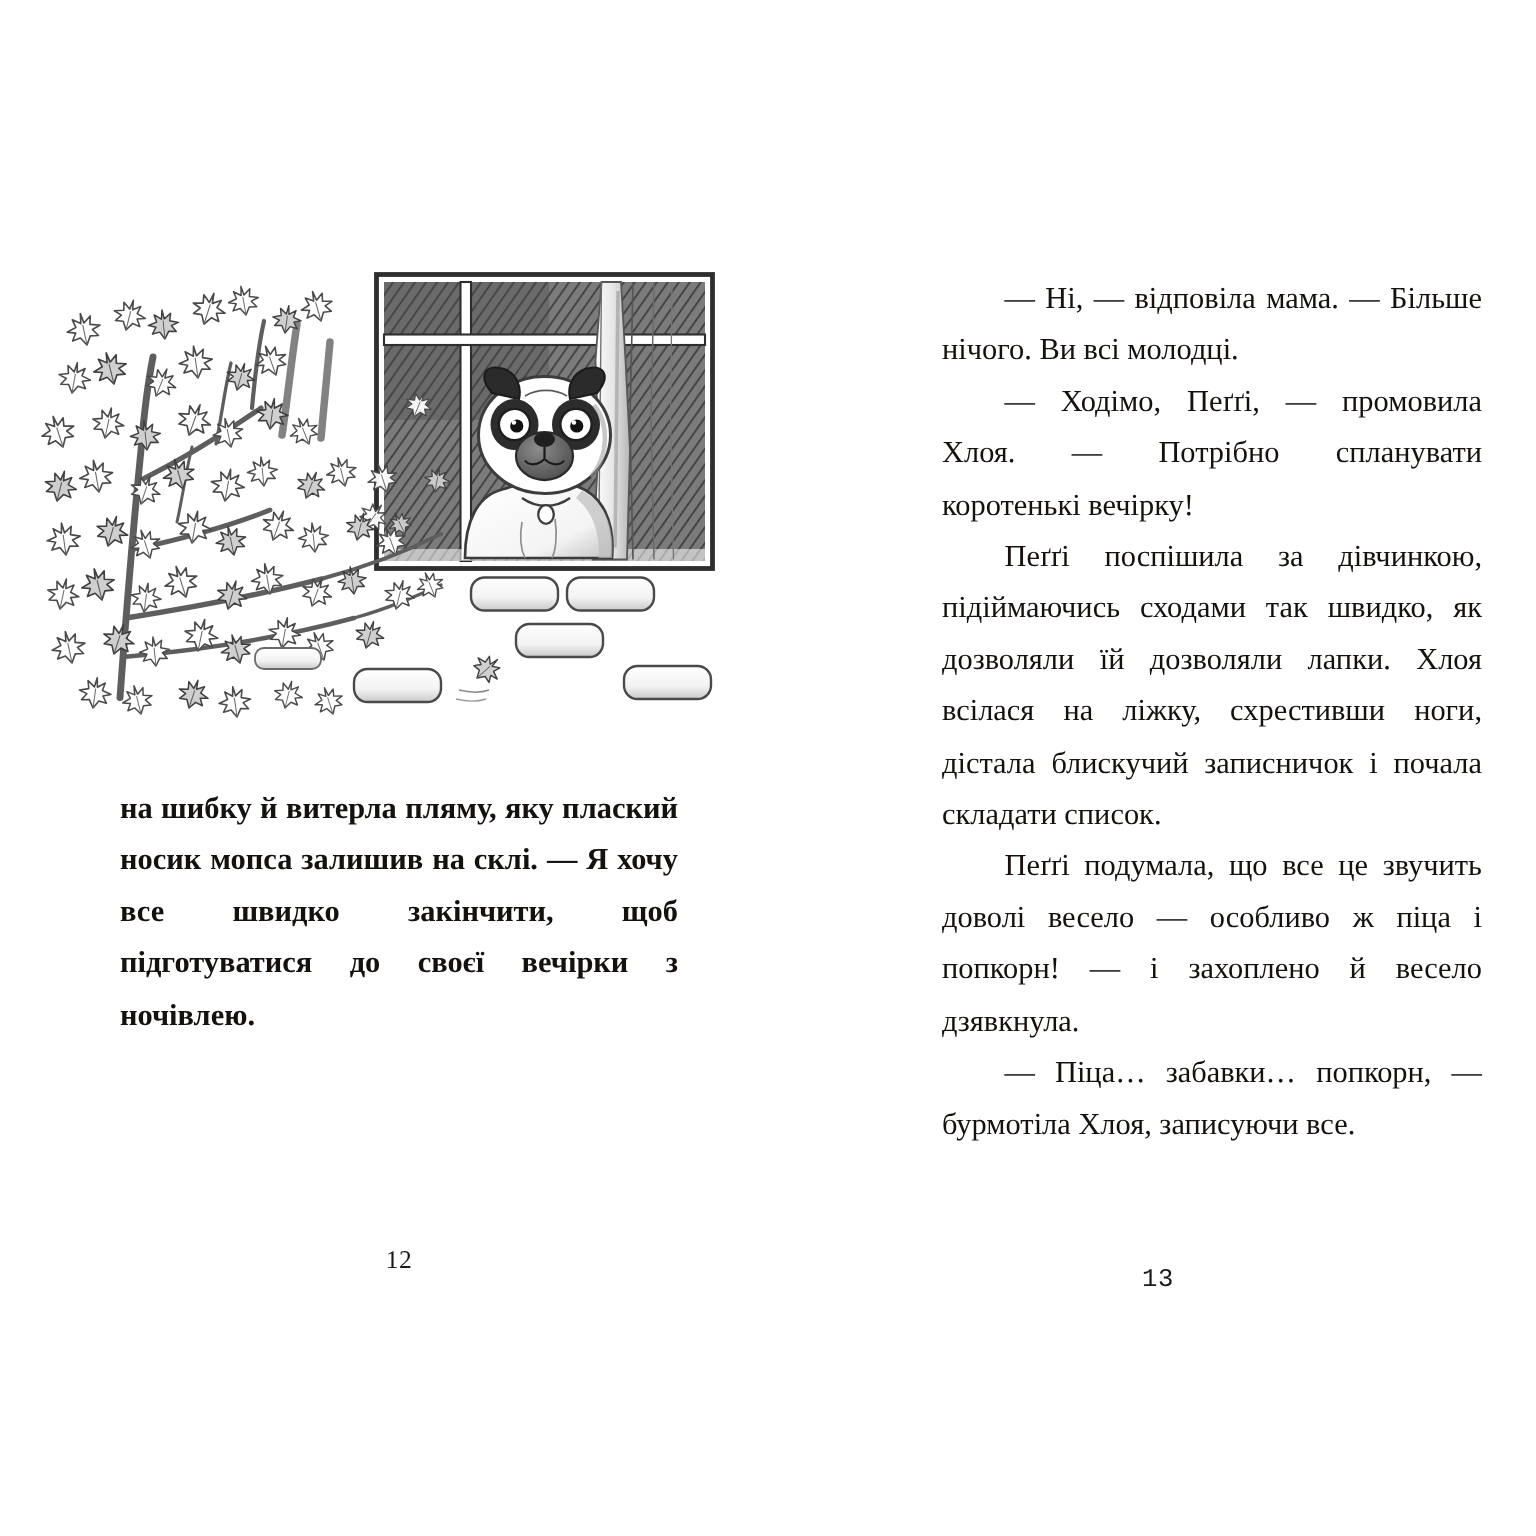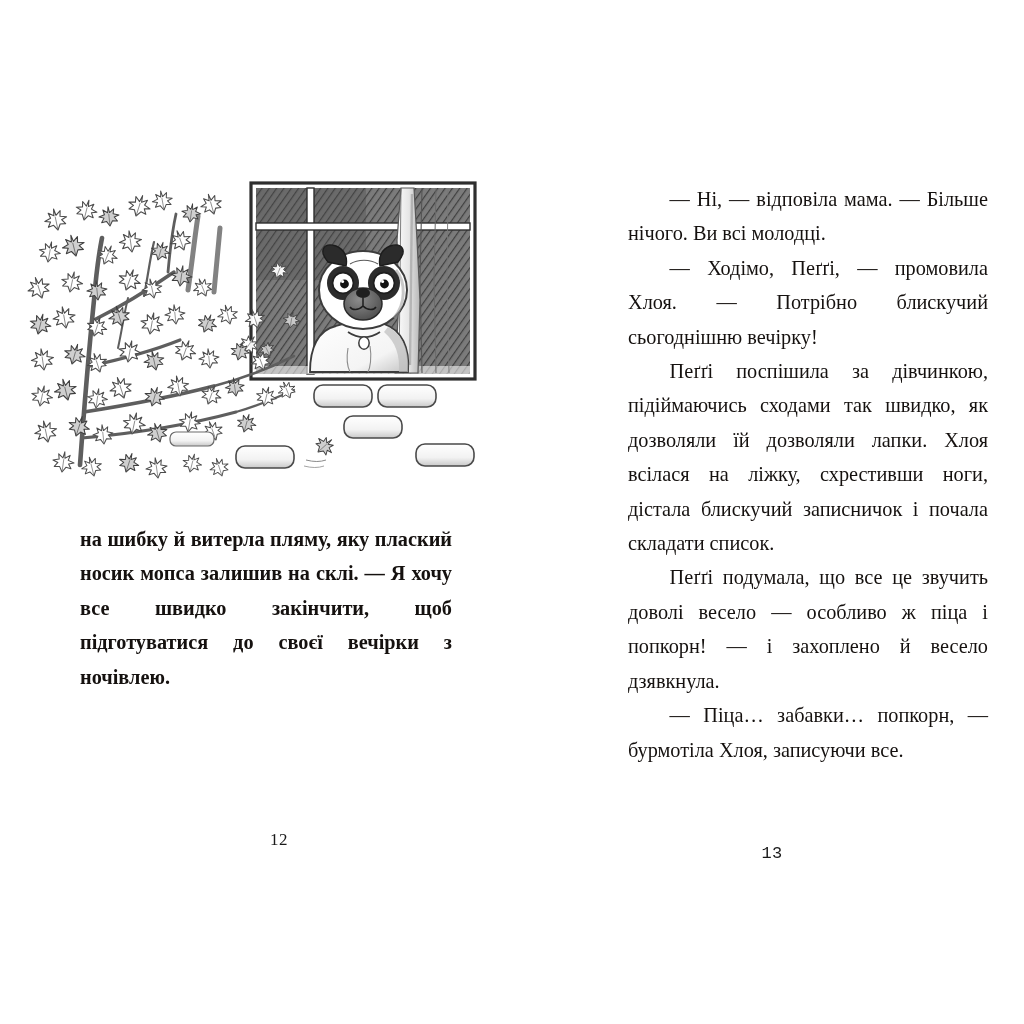--- a/index.html
+++ b/index.html
@@ -65,21 +65,21 @@
   }
 
   
   .folio {
     position: absolute;
     font-size: 17px;
     color: #1a1a1a;
     text-align: center;
     letter-spacing: 0.4px;
   }
-  .folio-left  { left: 93px;  top: 830px; width: 372px; }
+  .folio-left  { left: 80px;  top: 830px; width: 372px; }
   .folio-right { left: 592px; top: 844px; width: 360px; font-family: Liberation Mono, monospace; }
 </style>
 </head>
 <body>
 
 <div class="page">
 
   <div class="illustration">
     <svg viewBox="0 0 460 300" xmlns="http://www.w3.org/2000/svg">
       <defs>
@@ -305,20 +305,20 @@
     </svg>
   </div>
 
   <div class="col col-left">
     <p class="noindent">на шибку й витерла пляму, яку плаский носик мопса залишив на склі. — Я хочу все швидко закінчити, щоб підготуватися до своєї вечірки з ночівлею.</p>
   </div>
   <div class="folio folio-left">12</div>
 
   <div class="col col-right">
     <p>— Ні, — відповіла мама. — Більше нічого. Ви всі молодці.</p>
-    <p>— Ходімо, Пеґґі, — промовила Хлоя. — Потрібно блискучий сьогоднішню вечірку!</p>
+    <p>— Ходімо, Пеґґі, — промовила Хлоя. — Потрібно спланувати коротенькі вечірку!</p>
     <p>Пеґґі поспішила за дівчинкою, підіймаючись сходами так швидко, як дозволяли їй дозволяли лапки. Хлоя всілася на ліжку, схрестивши ноги, дістала блискучий записничок і почала складати список.</p>
     <p>Пеґґі подумала, що все це звучить доволі весело — особливо ж піца і попкорн! — і захоплено й весело дзявкнула.</p>
     <p>— Піца… забавки… попкорн, — бурмотіла Хлоя, записуючи все.</p>
   </div>
   <div class="folio folio-right">13</div>
 
 </div>
 
 </body></html>

